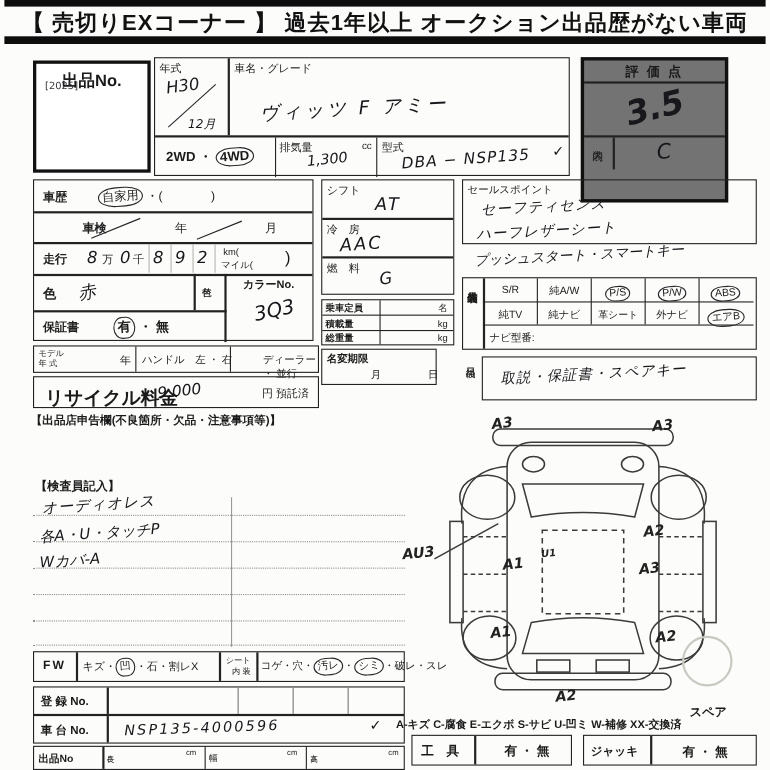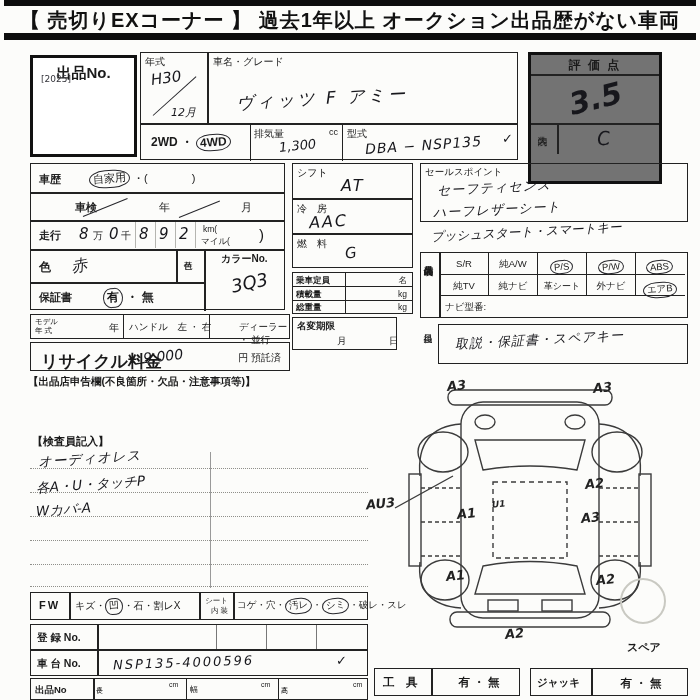--- a/index.html
+++ b/index.html
@@ -293,20 +293,21 @@
     <span class="abs vert" style="left:65px;top:2px;font-size:7px;">長さ</span>
     <span class="abs" style="left:138px;top:2px;font-size:7px;">cm</span>
     <div class="abs" style="left:155px;top:0;width:1.2px;height:100%;background:#222;"></div>
     <span class="abs" style="left:159px;top:5px;font-size:8px;">幅</span>
     <span class="abs" style="left:230px;top:2px;font-size:7px;">cm</span>
     <div class="abs" style="left:247px;top:0;width:1.2px;height:100%;background:#222;"></div>
     <span class="abs vert" style="left:250px;top:2px;font-size:7px;">高さ</span>
     <span class="abs" style="left:322px;top:2px;font-size:7px;">cm</span>
   </div>
 
+  <div class="abs" style="left:360px;top:652px;width:336px;font-size:10px;font-weight:bold;white-space:nowrap;">A-キズ C-腐食 E-エクボ S-サビ U-凹ミ W-補修 XX-交換済</div>
   <div class="bx" style="left:374px;top:668px;width:146px;height:28px;">
     <span class="abs" style="left:8px;top:6px;font-size:11.5px;font-weight:bold;">工　具</span>
     <div class="abs" style="left:56px;top:0;width:1.6px;height:100%;background:#222;"></div>
     <span class="abs" style="left:62px;top:6px;width:84px;text-align:center;font-size:11.5px;font-weight:bold;">有 ・ 無</span>
   </div>
   <div class="bx" style="left:530px;top:668px;width:158px;height:28px;">
     <span class="abs" style="left:6px;top:7px;font-size:10.5px;font-weight:bold;">ジャッキ</span>
     <div class="abs" style="left:60px;top:0;width:1.6px;height:100%;background:#222;"></div>
     <span class="abs" style="left:64px;top:7px;width:92px;text-align:center;font-size:11.5px;font-weight:bold;">有 ・ 無</span>
   </div>

